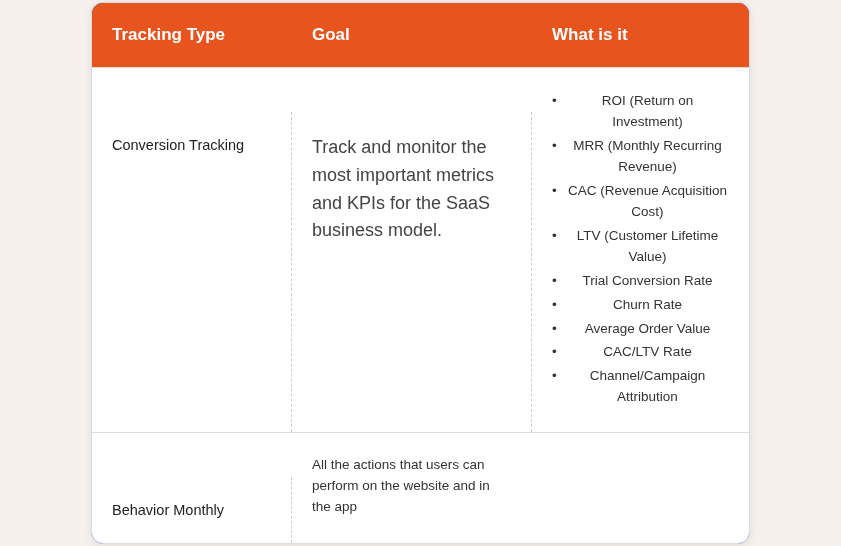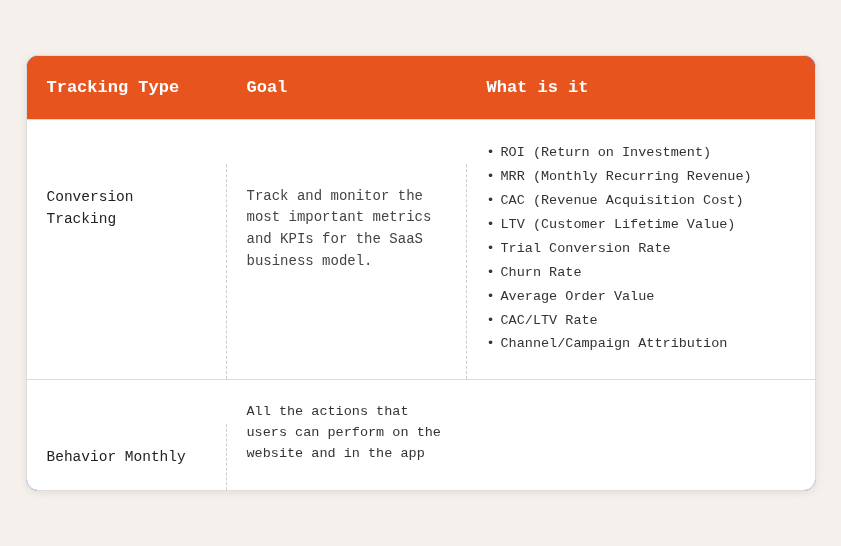--- a/index.html
+++ b/index.html
@@ -12,27 +12,26 @@
       background-color: #f5f0eb;
       display: flex;
       justify-content: center;
       align-items: center;
       min-height: 546px;
       width: 841px;
       font-family: -apple-system, BlinkMacSystemFont, 'Segoe UI', Arial, sans-serif;
     }
 
     .table-container {
-      width: 790px;
+      width: 659px;
       border-radius: 12px;
       overflow: hidden;
       border: 1px solid #ddd;
       background: #1d4ed8;
       box-shadow: 0 2px 8px rgba(0,0,0,0.08);
-      font-family: Liberation Mono, monospace;
     }
 
     .table-header {
       background-color: #e8541e;
       display: grid;
       grid-template-columns: 200px 240px 1fr;
       padding: 0;
     }
 
     .header-cell {
@@ -64,39 +63,40 @@
       border-right: 1px dashed #ccc;
       margin-top: 44px;
     }
 
     .cell-tracking-type {
       font-size: 14.5px;
       color: #222;
     }
 
     .cell-goal {
-      font-size: 14px;
+      font-size: 18px;
       color: #444;
     }
 
     .cell-what {
       font-size: 13.5px;
       color: #333;
     }
 
     .bullet-list {
       list-style: none;
       padding: 0;
       margin: 0;
     }
 
     .bullet-list li {
       padding: 1.5px 0;
       padding-left: 14px;
       position: relative;
+      text-align: center;
     }
 
     .bullet-list li::before {
       content: "•";
       position: absolute;
       left: 0;
       color: #333;
     }
   </style>
 </head>

